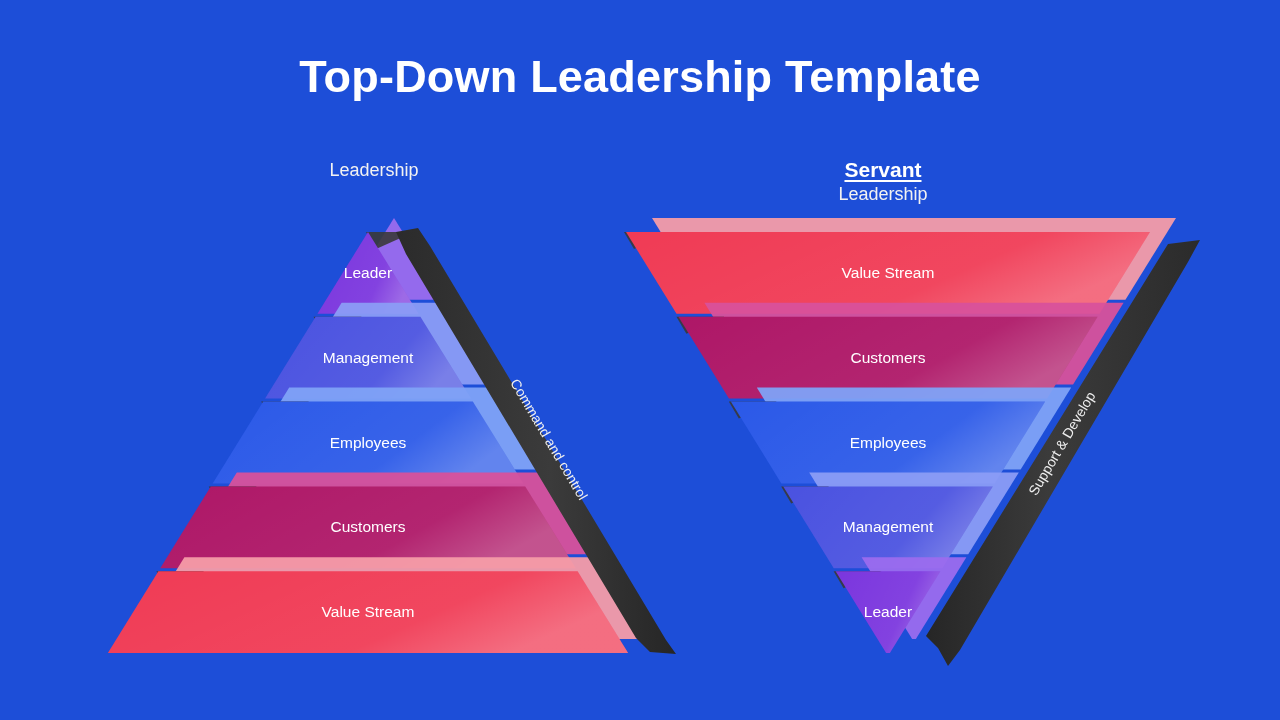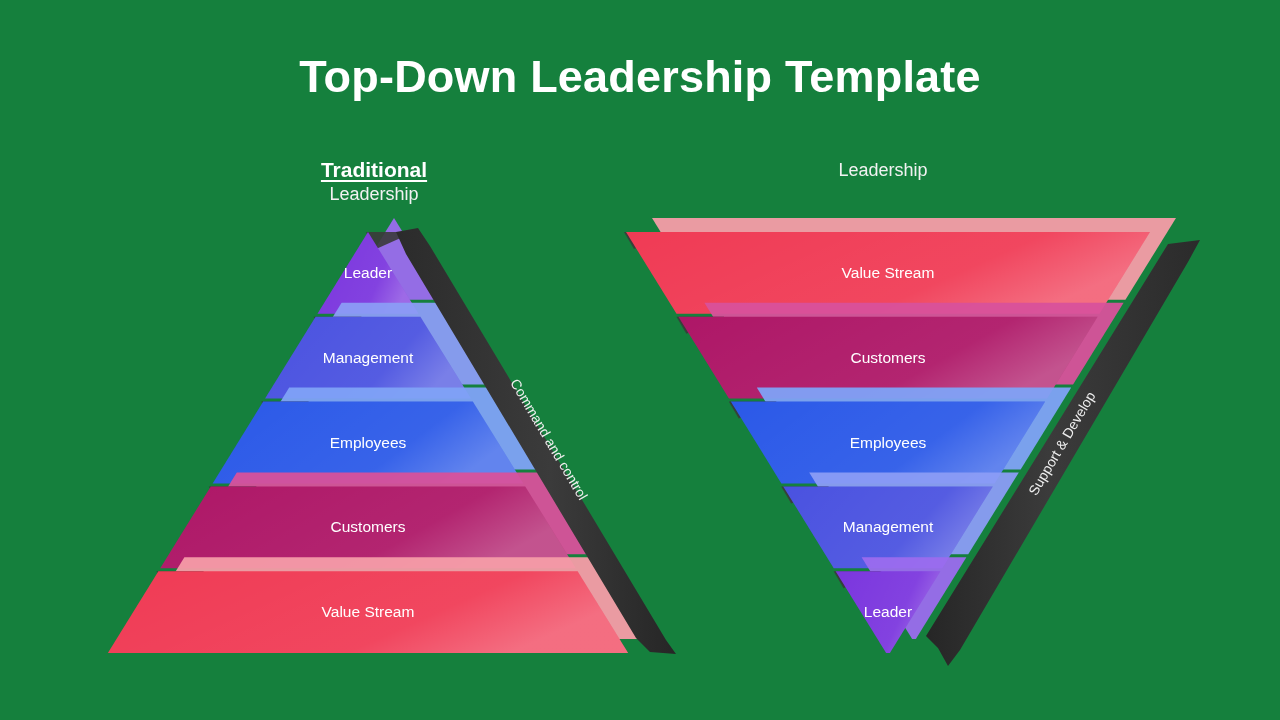--- a/index.html
+++ b/index.html
@@ -12,21 +12,21 @@
     width: 1280px;
     height: 720px;
     overflow: hidden;
     font-family: "Liberation Sans", sans-serif;
     color: #ffffff;
     position: relative;
   }
   #slide {
     position: absolute;
     inset: 0;
-    background: #15803d;
+    background: #1d4ed8;
   }
   #page-title {
     position: absolute;
     top: 52px;
     left: 0;
     width: 1280px;
     text-align: center;
     font-size: 45px;
     font-weight: 700;
     letter-spacing: 0.2px;
@@ -82,25 +82,25 @@
   }
 </style>
 </head>
 <body>
 
 <div id="slide">
 
   <div id="page-title">Top-Down Leadership Template</div>
 
   <div class="col-header" id="header-left">
-    <span class="ch-main">Traditional</span>
     <span class="ch-sub">Leadership</span>
   </div>
 
   <div class="col-header" id="header-right">
+    <span class="ch-main">Servant</span>
     <span class="ch-sub">Leadership</span>
   </div>
 
   <svg id="diagram-svg" viewBox="0 0 1280 720">
     <defs>
       <linearGradient id="arrowGradL" x1="0" y1="0" x2="1" y2="0">
         <stop offset="0" stop-color="#2b2b2b"></stop>
         <stop offset="0.55" stop-color="#3b3b3b"></stop>
         <stop offset="1" stop-color="#262626"></stop>
       </linearGradient>

